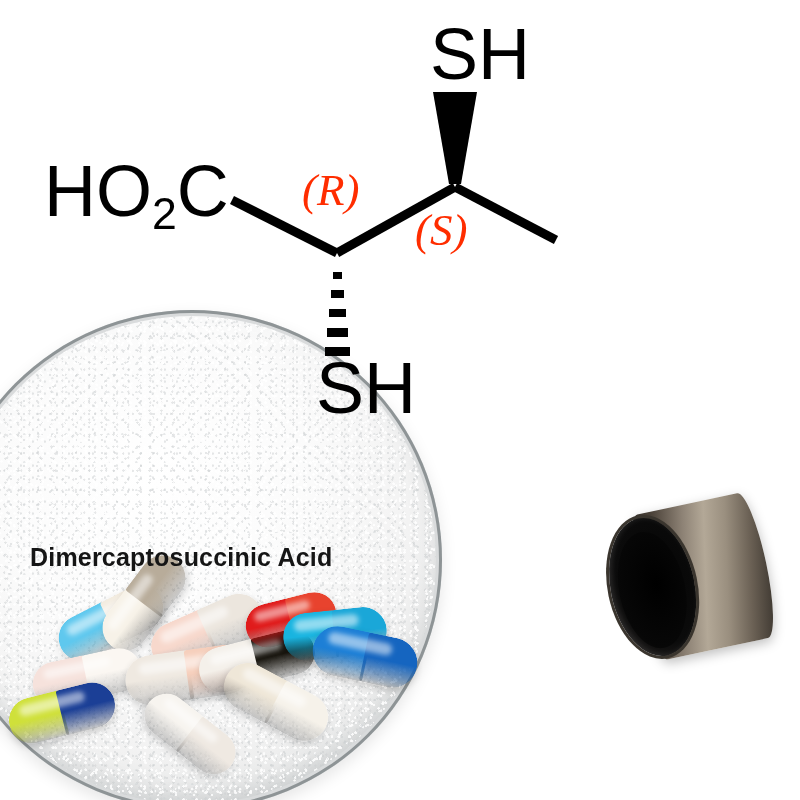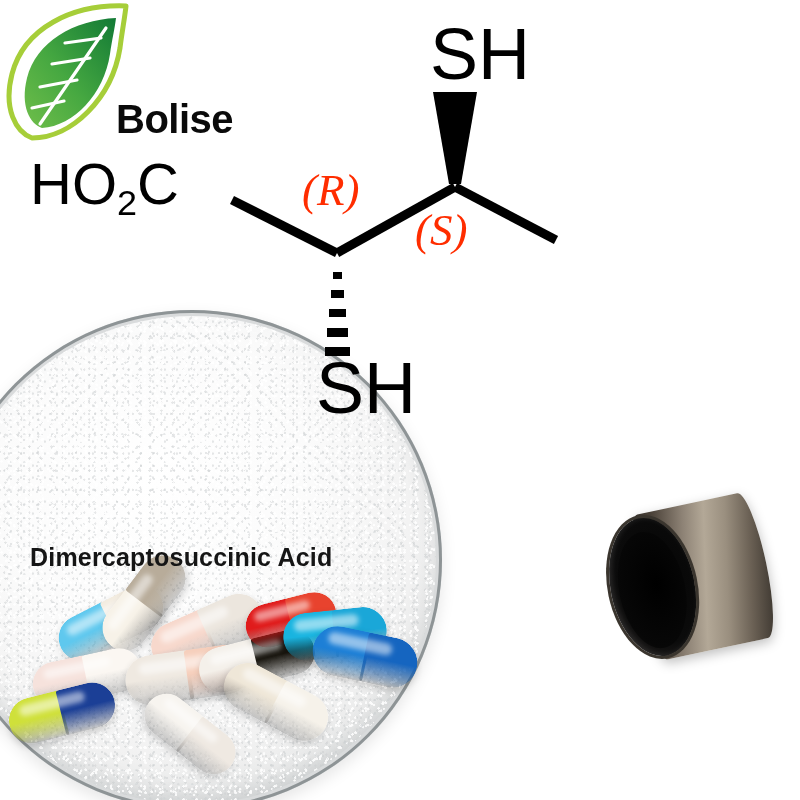--- a/index.html
+++ b/index.html
@@ -16,21 +16,21 @@
       font-size:40px;font-weight:bold;color:#0a0a0a;letter-spacing:-0.5px;
       font-family:"Liberation Sans", sans-serif;line-height:40px;}
 
   
   #structure{position:absolute;left:0;top:0;width:800px;height:440px;}
 
   .chem-label{position:absolute;color:#000000;font-weight:400;
       font-family:"Liberation Sans", sans-serif;white-space:nowrap;line-height:1;}
   .chem-label sub{font-size:0.62em;vertical-align:-0.30em;}
 
-  #lbl-ho2c{left:30px;top:155px;font-size:58px;}
+  #lbl-ho2c{left:44px;top:155px;font-size:72px;}
   #lbl-co2h{left:545px;top:215px;font-size:72px;}
   #lbl-sh-top{left:430px;top:18px;font-size:72px;}
   #lbl-sh-bottom{left:316px;top:352px;font-size:72px;}
 
   .stereo{position:absolute;color:#ff2d00;font-style:italic;font-weight:400;
       font-size:45px;font-family:"Liberation Serif", serif;line-height:1;white-space:nowrap;}
   #stereo-r{left:302px;top:168px;}
   #stereo-s{left:415px;top:208px;}
 
   
@@ -203,38 +203,14 @@
 
     <div class="chem-label" id="lbl-sh-top">SH</div>
 
     <div class="chem-label" id="lbl-sh-bottom">SH</div>
 
     <div class="stereo" id="stereo-r">(R)</div>
 
     <div class="stereo" id="stereo-s">(S)</div>
   </div>
 
-  <div id="logo-block">
-    <svg id="leaf-svg" width="130" height="140" viewBox="0 0 130 140">
-      <defs>
-        <linearGradient id="leafGrad" x1="0" y1="1" x2="1" y2="0">
-          <stop offset="0%" stop-color="#6fbe4a"></stop>
-          <stop offset="45%" stop-color="#46a841"></stop>
-          <stop offset="100%" stop-color="#127a35"></stop>
-        </linearGradient>
-      </defs>
-
-      <path d="M124,4 C70,2 22,26 10,72 C1,107 14,130 30,136 C70,136 110,96 118,46 C120,30 123,14 124,4 Z" fill="none" stroke="#a6ce39" stroke-width="5" stroke-linejoin="round"></path>
-
-      <path d="M114,16 C72,18 34,40 25,76 C18,104 28,122 40,126 C72,124 102,92 108,52 C110,38 113,25 114,16 Z" fill="url(#leafGrad)"></path>
-
-      <g fill="none" stroke="#ffffff" stroke-width="3.2" stroke-linecap="round">
-        <path d="M104,26 L38,122"></path>
-        <path d="M99,36 L63,41"></path>
-        <path d="M88,56 L50,62"></path>
-        <path d="M75,78 L38,85"></path>
-        <path d="M62,99 L30,106"></path>
-      </g>
-    </svg>
-    <div id="brand-name">Bolise</div>
-  </div>
 
 </div>
 
 </body></html>

